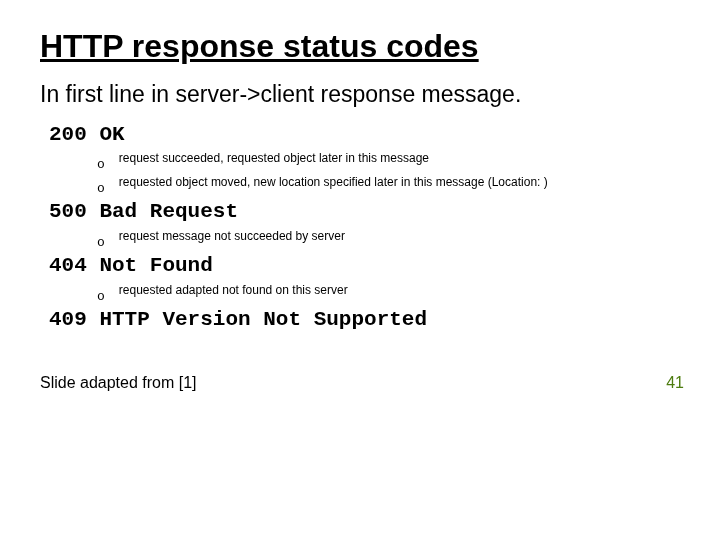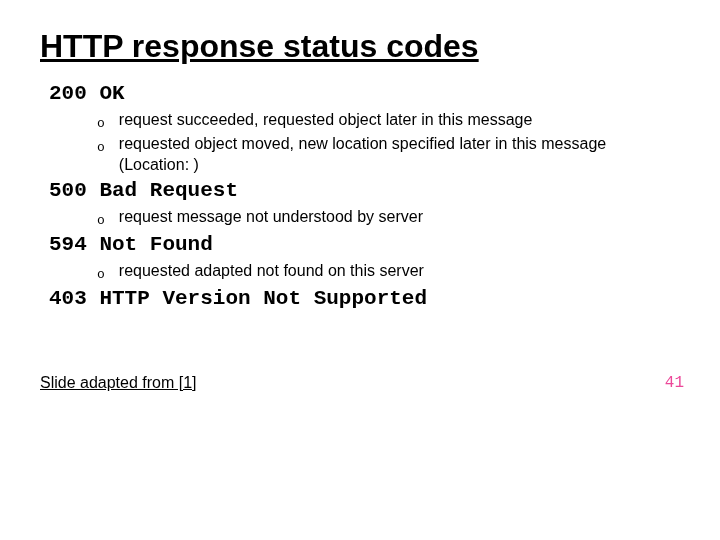--- a/index.html
+++ b/index.html
@@ -48,76 +48,76 @@
   }
   .bullet {
     font-family: "Courier New", Courier, monospace;
     font-size: 13px;
     margin-right: 14px;
     margin-top: 6px;
     flex: 0 0 auto;
   }
   .desc-text {
     font-family: "Comic Sans MS", "Comic Sans", cursive, sans-serif;
-    font-size: 16px;
+    font-size: 12px;
     flex: 1 1 auto;
   }
   .footer-left {
     position: absolute;
     left: 40px;
     bottom: 24px;
     font-family: Arial, Helvetica, sans-serif;
     font-size: 16px;
     color: #000;
-    text-decoration: underline;
   }
   .footer-right {
     position: absolute;
     right: 36px;
     bottom: 24px;
-    font-family: Liberation Mono, monospace;
+    font-family: Liberation Sans, sans-serif;
     font-size: 16px;
-    color: #ec4899;
+    color: #4d7c0f;
   }
 </style>
 </head>
 <body>
 
 <div class="slide">
 
   <h1 class="title">HTTP response status codes</h1>
 
   <div class="intro">
+    <div>In first line in server-&gt;client response message.</div>
   </div>
 
   <div class="codes">
 
     <div class="code-line">200 OK</div>
     <div class="desc-row">
       <span class="bullet">o</span>
       <span class="desc-text">request succeeded, requested object later in this message</span>
     </div>
 
     <div class="desc-row">
       <span class="bullet">o</span>
       <span class="desc-text">requested object moved, new location specified later in this message (Location: )</span>
     </div>
 
     <div class="code-line">500 Bad Request</div>
     <div class="desc-row">
       <span class="bullet">o</span>
-      <span class="desc-text">request message not understood by server</span>
+      <span class="desc-text">request message not succeeded by server</span>
     </div>
 
-    <div class="code-line">594 Not Found</div>
+    <div class="code-line">404 Not Found</div>
     <div class="desc-row">
       <span class="bullet">o</span>
       <span class="desc-text">requested adapted not found on this server</span>
     </div>
 
-    <div class="code-line">403 HTTP Version Not Supported</div>
+    <div class="code-line">409 HTTP Version Not Supported</div>
 
   </div>
 
   <div class="footer-left">Slide adapted from [1]</div>
   <div class="footer-right">41</div>
 
 </div>
 
 </body></html>

